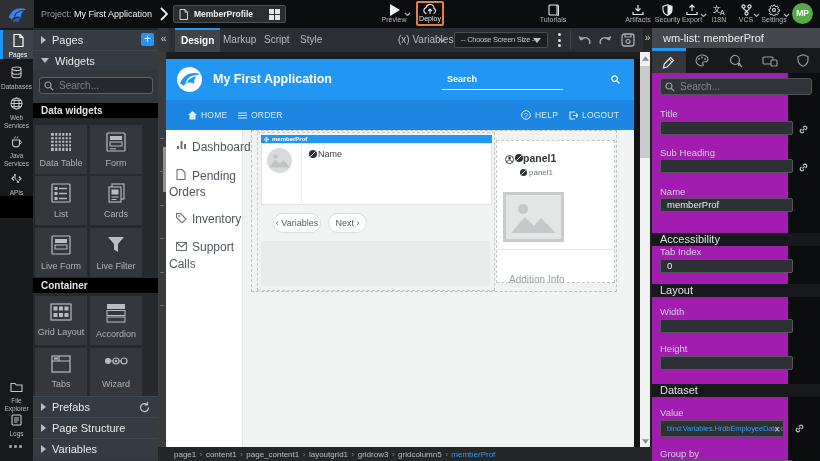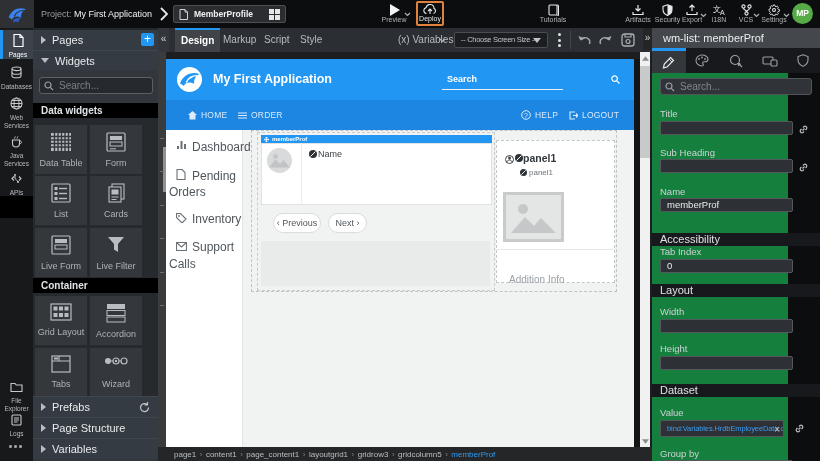--- a/index.html
+++ b/index.html
@@ -52,21 +52,21 @@
 .cnav-it{color:#d9eafc;font-size:8.5px;font-weight:normal;letter-spacing:.2px;display:flex;align-items:center;gap:4px;}
 #cleft{position:absolute;left:0;top:71px;width:77px;height:317px;background:#fff;border-right:1px solid #e4e4e4;}
 .cl-it{color:#4f565c;font-size:12px;}
 #cblack{position:absolute;left:468px;top:0;width:6px;height:388px;background:#131415;}
 #cscroll{position:absolute;left:482px;top:24px;width:10px;height:395px;background:#f1f1f1;}
 #cthumb{position:absolute;left:0;top:14px;width:10px;height:92px;background:#c8c9ca;}
 #bcrumb{position:absolute;left:0;top:419px;width:596px;height:14px;background:#242628;color:#bcbfc2;font-size:8px;display:flex;align-items:center;}
 #bcrumb .sep{color:#7e8184;margin:0 3.5px;font-size:8px;}
 #bcrumb .cur{color:#2f9bf3;}
 
-#rpanel{position:absolute;left:652px;top:28px;width:136px;height:433px;background:#15803d;}
+#rpanel{position:absolute;left:652px;top:28px;width:136px;height:433px;background:#a21caf;}
 #rp-head{position:absolute;left:0;top:0;width:168px;height:20px;background:#44484d;color:#eceef0;font-size:11px;line-height:20px;padding-left:11px;}
 #rp-tabs{position:absolute;left:0;top:20px;width:168px;height:25px;background:#17191c;display:flex;}
 .rp-tab{width:33.6px;height:25px;display:flex;align-items:center;justify-content:center;}
 .rp-tab.act{background:#34383d;border-top:3px solid #2196f3;}
 #rp-search{position:absolute;left:8px;top:50px;width:152px;height:17px;background:#303439;border:1px solid #51555a;border-radius:3px;color:#82878c;font-size:10px;line-height:15px;padding-left:19px;}
 .rp-lbl{position:absolute;left:8px;color:#ced2d6;font-size:9.5px;}
 .rp-inp{position:absolute;left:8px;width:133px;height:14px;background:#2d3136;border:1px solid #54585d;border-radius:2px;color:#e8eaec;font-size:9.5px;line-height:12px;padding-left:6px;}
 .rp-sec{position:absolute;left:0;width:168px;height:13px;background:#17191c;color:#dfe1e3;font-size:11px;line-height:13px;padding-left:8px;}
 </style></head>
 <body>
@@ -472,21 +472,21 @@
       <div class="abs" style="left:101px;top:89px;width:25px;height:25px;border-radius:50%;background:#d9dadb;overflow:hidden"><svg width="25" height="25" viewBox="0 0 25 25">
               <circle cx="8.5" cy="8.5" r="2.3" fill="#c2c3c4"></circle>
               <path d="M2 19.5l6.5-8 4.5 4.5 3.5-4 6.5 7.5z" fill="#c2c3c4"></path>
             </svg></div>
       <div class="abs" style="left:135px;top:83.5px;width:1px;height:62px;background:#ececec"></div>
       <svg class="abs" style="left:143px;top:90.5px" width="8" height="8" viewBox="0 0 8 8">
             <circle cx="4" cy="4" r="4" fill="#2e3338"></circle>
             <path d="M1.5 6.5l5-5" stroke="#fff" stroke-width="1"></path>
           </svg>
       <div class="abs" style="left:152px;top:90px;color:#3c4247;font-size:9px">Name</div>
-      <div class="abs" style="left:107px;top:154px;width:48px;height:20px;background:#fff;border:1px solid #dadcde;border-radius:10px;color:#53595e;font-size:9px;text-align:center;line-height:18px">‹ Previous</div>
+      <div class="abs" style="left:107px;top:154px;width:48px;height:20px;background:#fff;border:1px solid #dadcde;border-radius:10px;color:#53595e;font-size:9px;text-align:center;line-height:18px">‹ Variables</div>
       <div class="abs" style="left:162px;top:154px;width:39px;height:20px;background:#fff;border:1px solid #dadcde;border-radius:10px;color:#53595e;font-size:9px;text-align:center;line-height:18px">Next ›</div>
       <div class="abs" style="left:95px;top:182px;width:229px;height:45px;background:#e9eaea"></div>
       <div class="abs" style="left:330px;top:81px;width:119px;height:143px;border:1px dashed #c4c7ca;background:#fff"></div>
       <svg class="abs" style="left:339px;top:96px" width="9" height="9" viewBox="0 0 9 9">
             <circle cx="4.5" cy="4.5" r="4" fill="none" stroke="#3c4247" stroke-width="1"></circle>
             <path d="M1.8 7c.6-1.4 1.5-2 2.7-2s2.1.6 2.7 2" fill="none" stroke="#3c4247" stroke-width="1"></path>
             <circle cx="4.5" cy="3" r="1.4" fill="#3c4247"></circle>
           </svg>
       <svg class="abs" style="left:348.5px;top:95px" width="8" height="8" viewBox="0 0 8 8">
             <circle cx="4" cy="4" r="4" fill="#2e3338"></circle>

